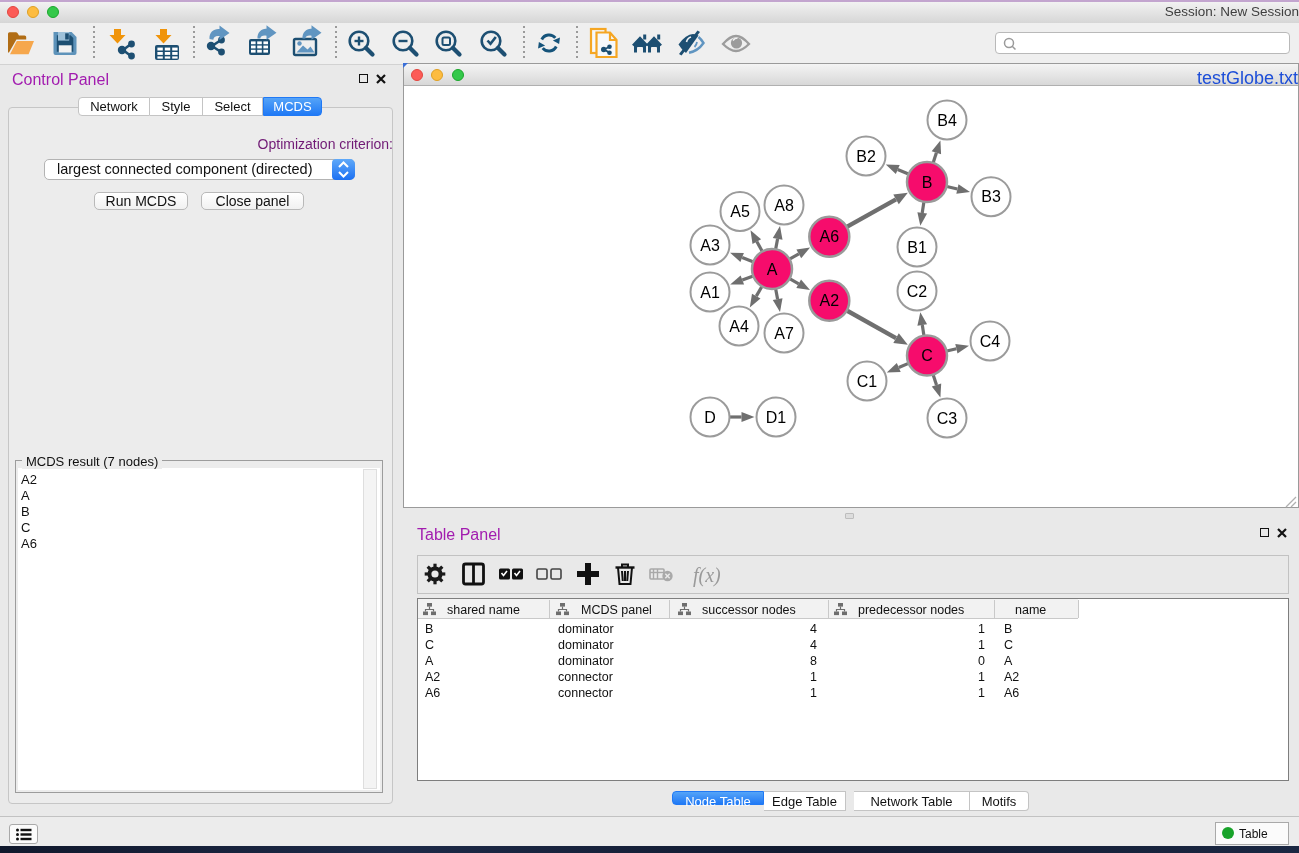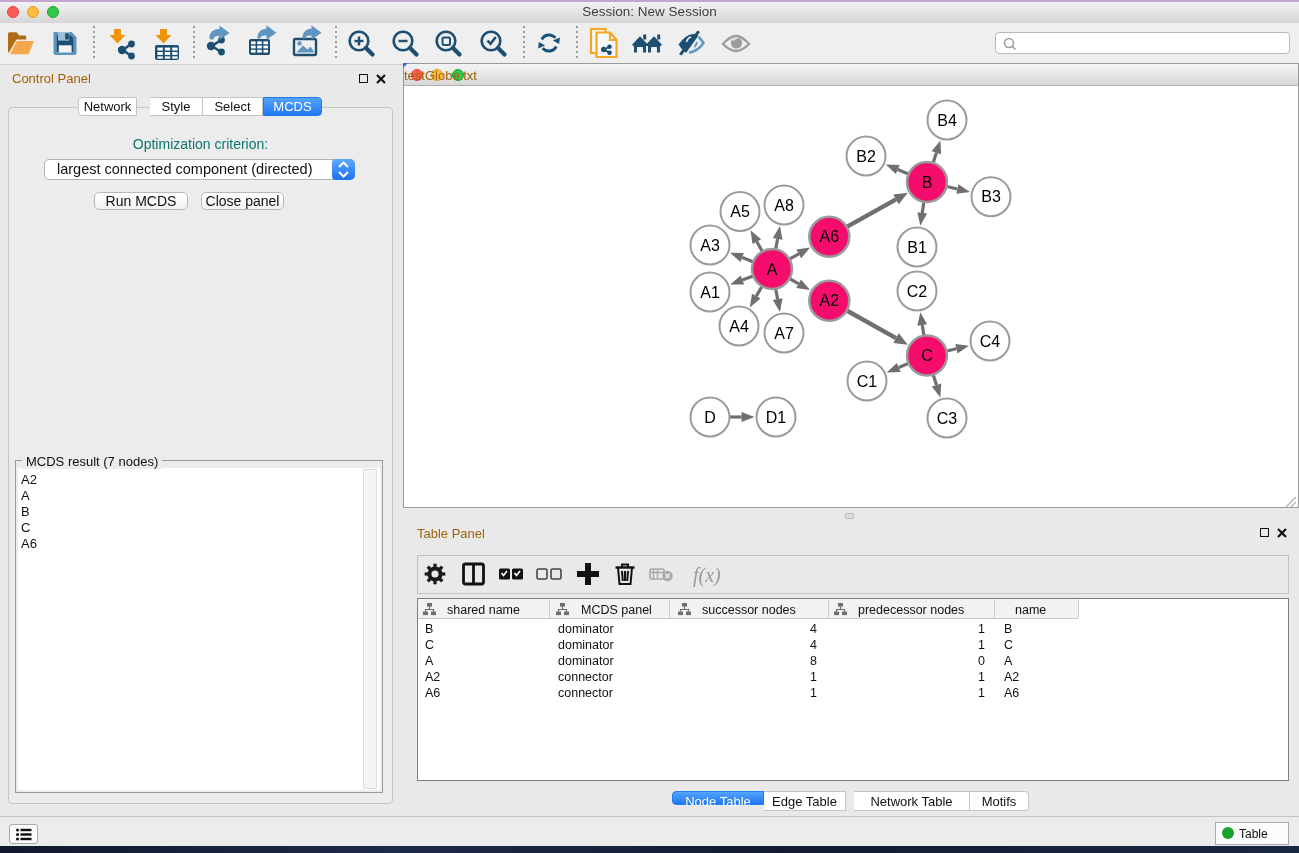--- a/index.html
+++ b/index.html
@@ -1,33 +1,33 @@
 <!DOCTYPE html>
 <html><head><meta charset="utf-8"><style>
 *{margin:0;padding:0;box-sizing:border-box}
 html,body{width:1299px;height:853px;overflow:hidden}
 body{font-family:"Liberation Sans",sans-serif;background:#e9e9e9;position:relative}
 .abs{position:absolute}
 .ttl{height:22px;left:0;right:0;top:2px;background:linear-gradient(#f2f2f2,#d6d6d6);border-bottom:1px solid #b5b5b5}
 .light{width:12px;height:12px;border-radius:50%;top:6px}
 .tbar{left:0;right:0;top:23px;height:42px;background:#efefef;border-bottom:1px solid #d2d2d2}
 .vsep{width:1.5px;top:26px;height:34px;background:repeating-linear-gradient(to bottom,#9a9a9a 0 1.6px,rgba(0,0,0,0) 1.6px 5px)}
-.panelhead{font-size:13px;color:#a16207}
+.panelhead{font-size:16px;color:#a21caf}
 .tab{height:19px;font-size:13px;line-height:18px;text-align:center;background:#fff;border:1px solid #c4c4c4;color:#111}
 .tabsel{background:linear-gradient(#55a4f8,#2079f5);color:#fff;border-color:#2079f5}
 .btn{background:linear-gradient(#ffffff,#f1f1f1);border:1px solid #b9b9b9;border-radius:5px;font-size:14px;color:#111;text-align:center}
 .winbar{background:linear-gradient(#f4f4f4,#d8d8d8);border-bottom:1px solid #b0b0b0}
 .cell{position:absolute;font-size:12.5px;color:#111;white-space:nowrap}
 </style></head><body>
 <div class="abs" style="left:0;top:0;width:1299px;height:2px;background:#c3a5cf"></div>
 <div class="abs ttl"></div>
 <div class="abs light" style="left:7px;background:#fc5b57;border:1px solid #e2463f"></div>
 <div class="abs light" style="left:27px;background:#fdbc40;border:1px solid #dfa023"></div>
 <div class="abs light" style="left:47px;background:#34c84a;border:1px solid #1ba72c"></div>
-<div class="abs" style="left:0;right:0;top:4px;text-align:center;font-size:13.5px;color:#3e3e3e">Session: New Session</div>
+<div class="abs" style="left:0;right:0;top:4px;text-align:right;font-size:13.5px;color:#3e3e3e">Session: New Session</div>
 <div class="abs tbar"></div>
 <svg class="abs" style="left:0;top:22px" width="1299" height="42">
 <g transform="translate(21,21)">
  <path d="M-13,9.5 L-13,-9.2 Q-13,-10.8 -11.5,-10.8 L-5.2,-10.8 Q-4,-10.8 -3.4,-9.8 L-2,-7.6 L3.6,-7.6 Q5.2,-7.6 5.2,-6 L5.2,-3.6 L-4.6,-3.6 L-12,9.5 Z" fill="#b16d15"></path>
  <path d="M-11,11.3 L-4.2,-2 L13,-2 L7.6,11.3 Z" fill="#f6a74c"></path>
 </g>
 <g transform="translate(65,21.5)">
  <path d="M-11.5,-11.5 L6.6,-11.5 L11.5,-6.6 L11.5,9.5 Q11.5,11.5 9.5,11.5 L-9.5,11.5 Q-11.5,11.5 -11.5,9.5 Z" fill="#5e93ba"></path>
  <path d="M-8.2,-8.3 L5.5,-8.3 L8.3,-5.5 L8.3,8.3 L-8.2,8.3 Z" fill="#1d4f72"></path>
  <rect x="-7" y="-11.5" width="11.2" height="8.6" fill="#9ec1d9"></rect>
@@ -165,48 +165,48 @@
       <line x1="10.2" y1="10.2" x2="13.5" y2="13.5" stroke="#9a9a9a" stroke-width="1.5"></line>
     </svg>
 </div>
 
 <div class="abs panelhead" style="left:12px;top:71px">Control Panel</div>
 <div class="abs" style="left:359px;top:74px;width:9px;height:9px;border:1.6px solid #111"></div>
 <svg class="abs" style="left:375px;top:73px" width="12" height="12">
     <path d="M2,2 L10,10 M10,2 L2,10" stroke="#111" stroke-width="2.2"></path>
   </svg>
 <div class="abs" style="left:8px;top:107px;width:385px;height:697px;background:#ececec;border:1px solid #c6c6c6;border-radius:4px"></div>
-<div class="abs tab" style="left:78px;top:97px;width:59px;border-radius:4px 0 0 4px">Network</div>
+<div class="abs tab" style="left:78px;top:97px;width:72px;border-radius:4px 0 0 4px">Network</div>
 <div class="abs tab" style="left:150px;top:97px;width:53px;border-left:none">Style</div>
 <div class="abs tab" style="left:203px;top:97px;width:60px;border-left:none">Select</div>
 <div class="abs tab tabsel" style="left:263px;top:97px;width:59px;border-radius:0 4px 4px 0">MCDS</div>
-<div class="abs" style="left:8px;top:136px;width:385px;text-align:center;font-size:14px;color:#0f766e">Optimization criterion:</div>
+<div class="abs" style="left:8px;top:136px;width:385px;text-align:right;font-size:14px;color:#701a75">Optimization criterion:</div>
 <div class="abs" style="left:44px;top:159px;width:311px;height:21px;background:#fff;border:1px solid #b3b3b3;border-radius:5px;font-size:14.5px;color:#111;line-height:19px;padding-left:12px">largest connected component (directed)</div>
 <div class="abs" style="left:332px;top:159px;width:23px;height:21px;background:linear-gradient(#5fa9f9,#1c70f2);border-radius:4px 5px 5px 4px">
 <svg width="23" height="21">
       <path d="M7,8 L11.5,3.5 L16,8" fill="none" stroke="#fff" stroke-width="2"></path>
       <path d="M7,13 L11.5,17.5 L16,13" fill="none" stroke="#fff" stroke-width="2"></path>
     </svg></div>
 <div class="abs btn" style="left:94px;top:192px;width:94px;height:18px;line-height:17px">Run MCDS</div>
-<div class="abs btn" style="left:201px;top:192px;width:83px;height:18px;line-height:17px">Close panel</div>
+<div class="abs btn" style="left:201px;top:192px;width:103px;height:18px;line-height:17px">Close panel</div>
 <div class="abs" style="left:15px;top:460px;width:368px;height:333px;border:1px solid #9c9c9c"></div>
 <div class="abs" style="left:18px;top:468px;width:362px;height:322px;background:#fff"></div>
 <div class="abs" style="left:363px;top:469px;width:14px;height:320px;background:#f4f4f4;border:1px solid #dedede"></div>
 <div class="abs" style="left:22px;top:454px;background:#ececec;padding:0 4px;font-size:13px;color:#111">MCDS result (7 nodes)</div>
 <div class="abs" style="left:21px;top:472px;font-size:13px;color:#111;line-height:16px">A2<br>A<br>B<br>C<br>A6</div>
 
 <div class="abs" style="left:403px;top:63px;width:896px;height:445px;background:#fff;border:1px solid #9a9a9a"></div>
 <div class="abs winbar" style="left:404px;top:64px;width:894px;height:22px"></div>
 <svg class="abs" style="left:403px;top:63px" width="5" height="5">
     <path d="M0,0 L5,0 L0,5 Z" fill="#3a6fd8"></path>
   </svg>
 <div class="abs light" style="left:411px;top:69px;background:#fc5b57;border:1px solid #e2463f"></div>
 <div class="abs light" style="left:431px;top:69px;background:#fdbc40;border:1px solid #dfa023"></div>
 <div class="abs light" style="left:452px;top:69px;background:#34c84a;border:1px solid #1ba72c"></div>
-<div class="abs" style="left:404px;top:68px;width:894px;text-align:left;font-size:13px;color:#a16207">testGlobe.txt</div>
+<div class="abs" style="left:404px;top:68px;width:894px;text-align:right;font-size:18px;color:#1d4ed8">testGlobe.txt</div>
 <svg class="abs" style="left:1285px;top:496px" width="12" height="12">
     <path d="M11,1 L1,11 M11,6 L6,11" stroke="#b0b0b0" stroke-width="1.3"></path>
   </svg>
 <div class="abs" style="left:845px;top:513px;width:9px;height:6px;background:#ddd;border:1px solid #bdbdbd;border-radius:1px"></div>
 <svg class="abs" style="left:404px;top:88px" width="894" height="421">
 <line x1="359.7" y1="166.1" x2="352.8" y2="153.6" stroke="#6f6f6f" stroke-width="3.2"></line>
 <polygon points="346.5,142.3 357.1,151.3 348.5,156.0" fill="#6f6f6f"></polygon>
 <line x1="371.1" y1="164.3" x2="373.6" y2="150.9" stroke="#6f6f6f" stroke-width="3.2"></line>
 <polygon points="376.0,138.1 378.5,151.8 368.8,150.0" fill="#6f6f6f"></polygon>
 <line x1="352.1" y1="174.9" x2="338.2" y2="169.5" stroke="#6f6f6f" stroke-width="3.2"></line>

